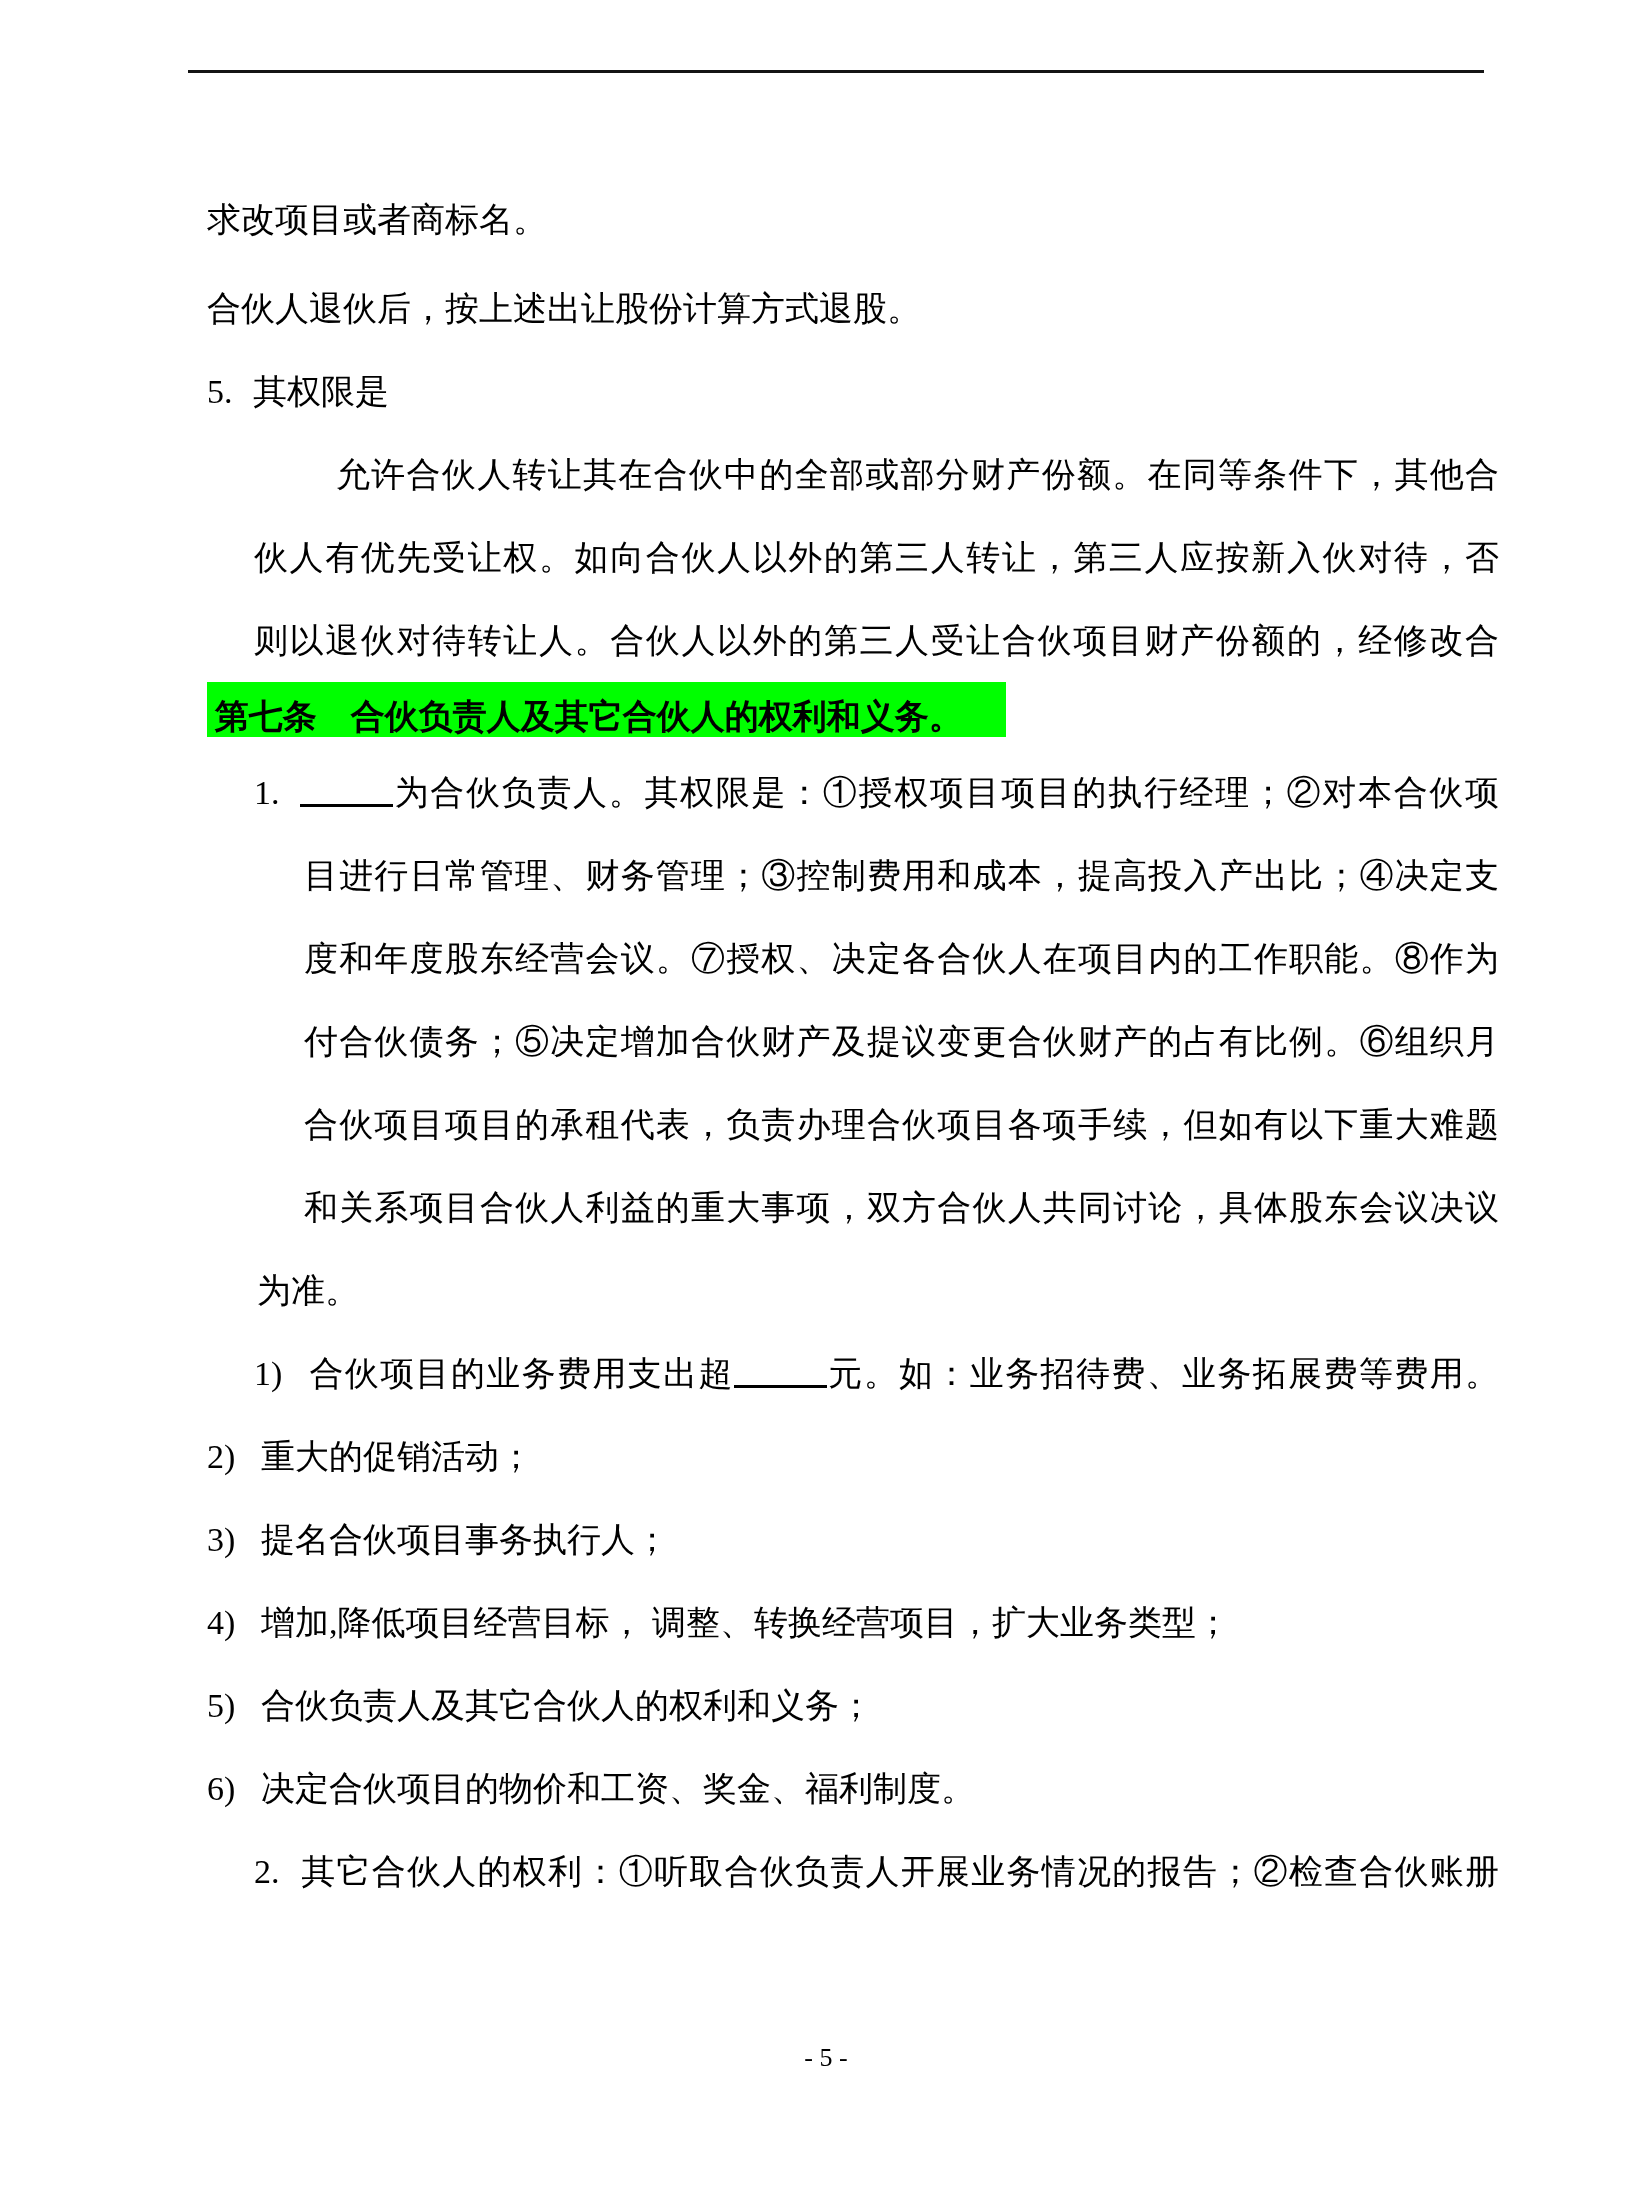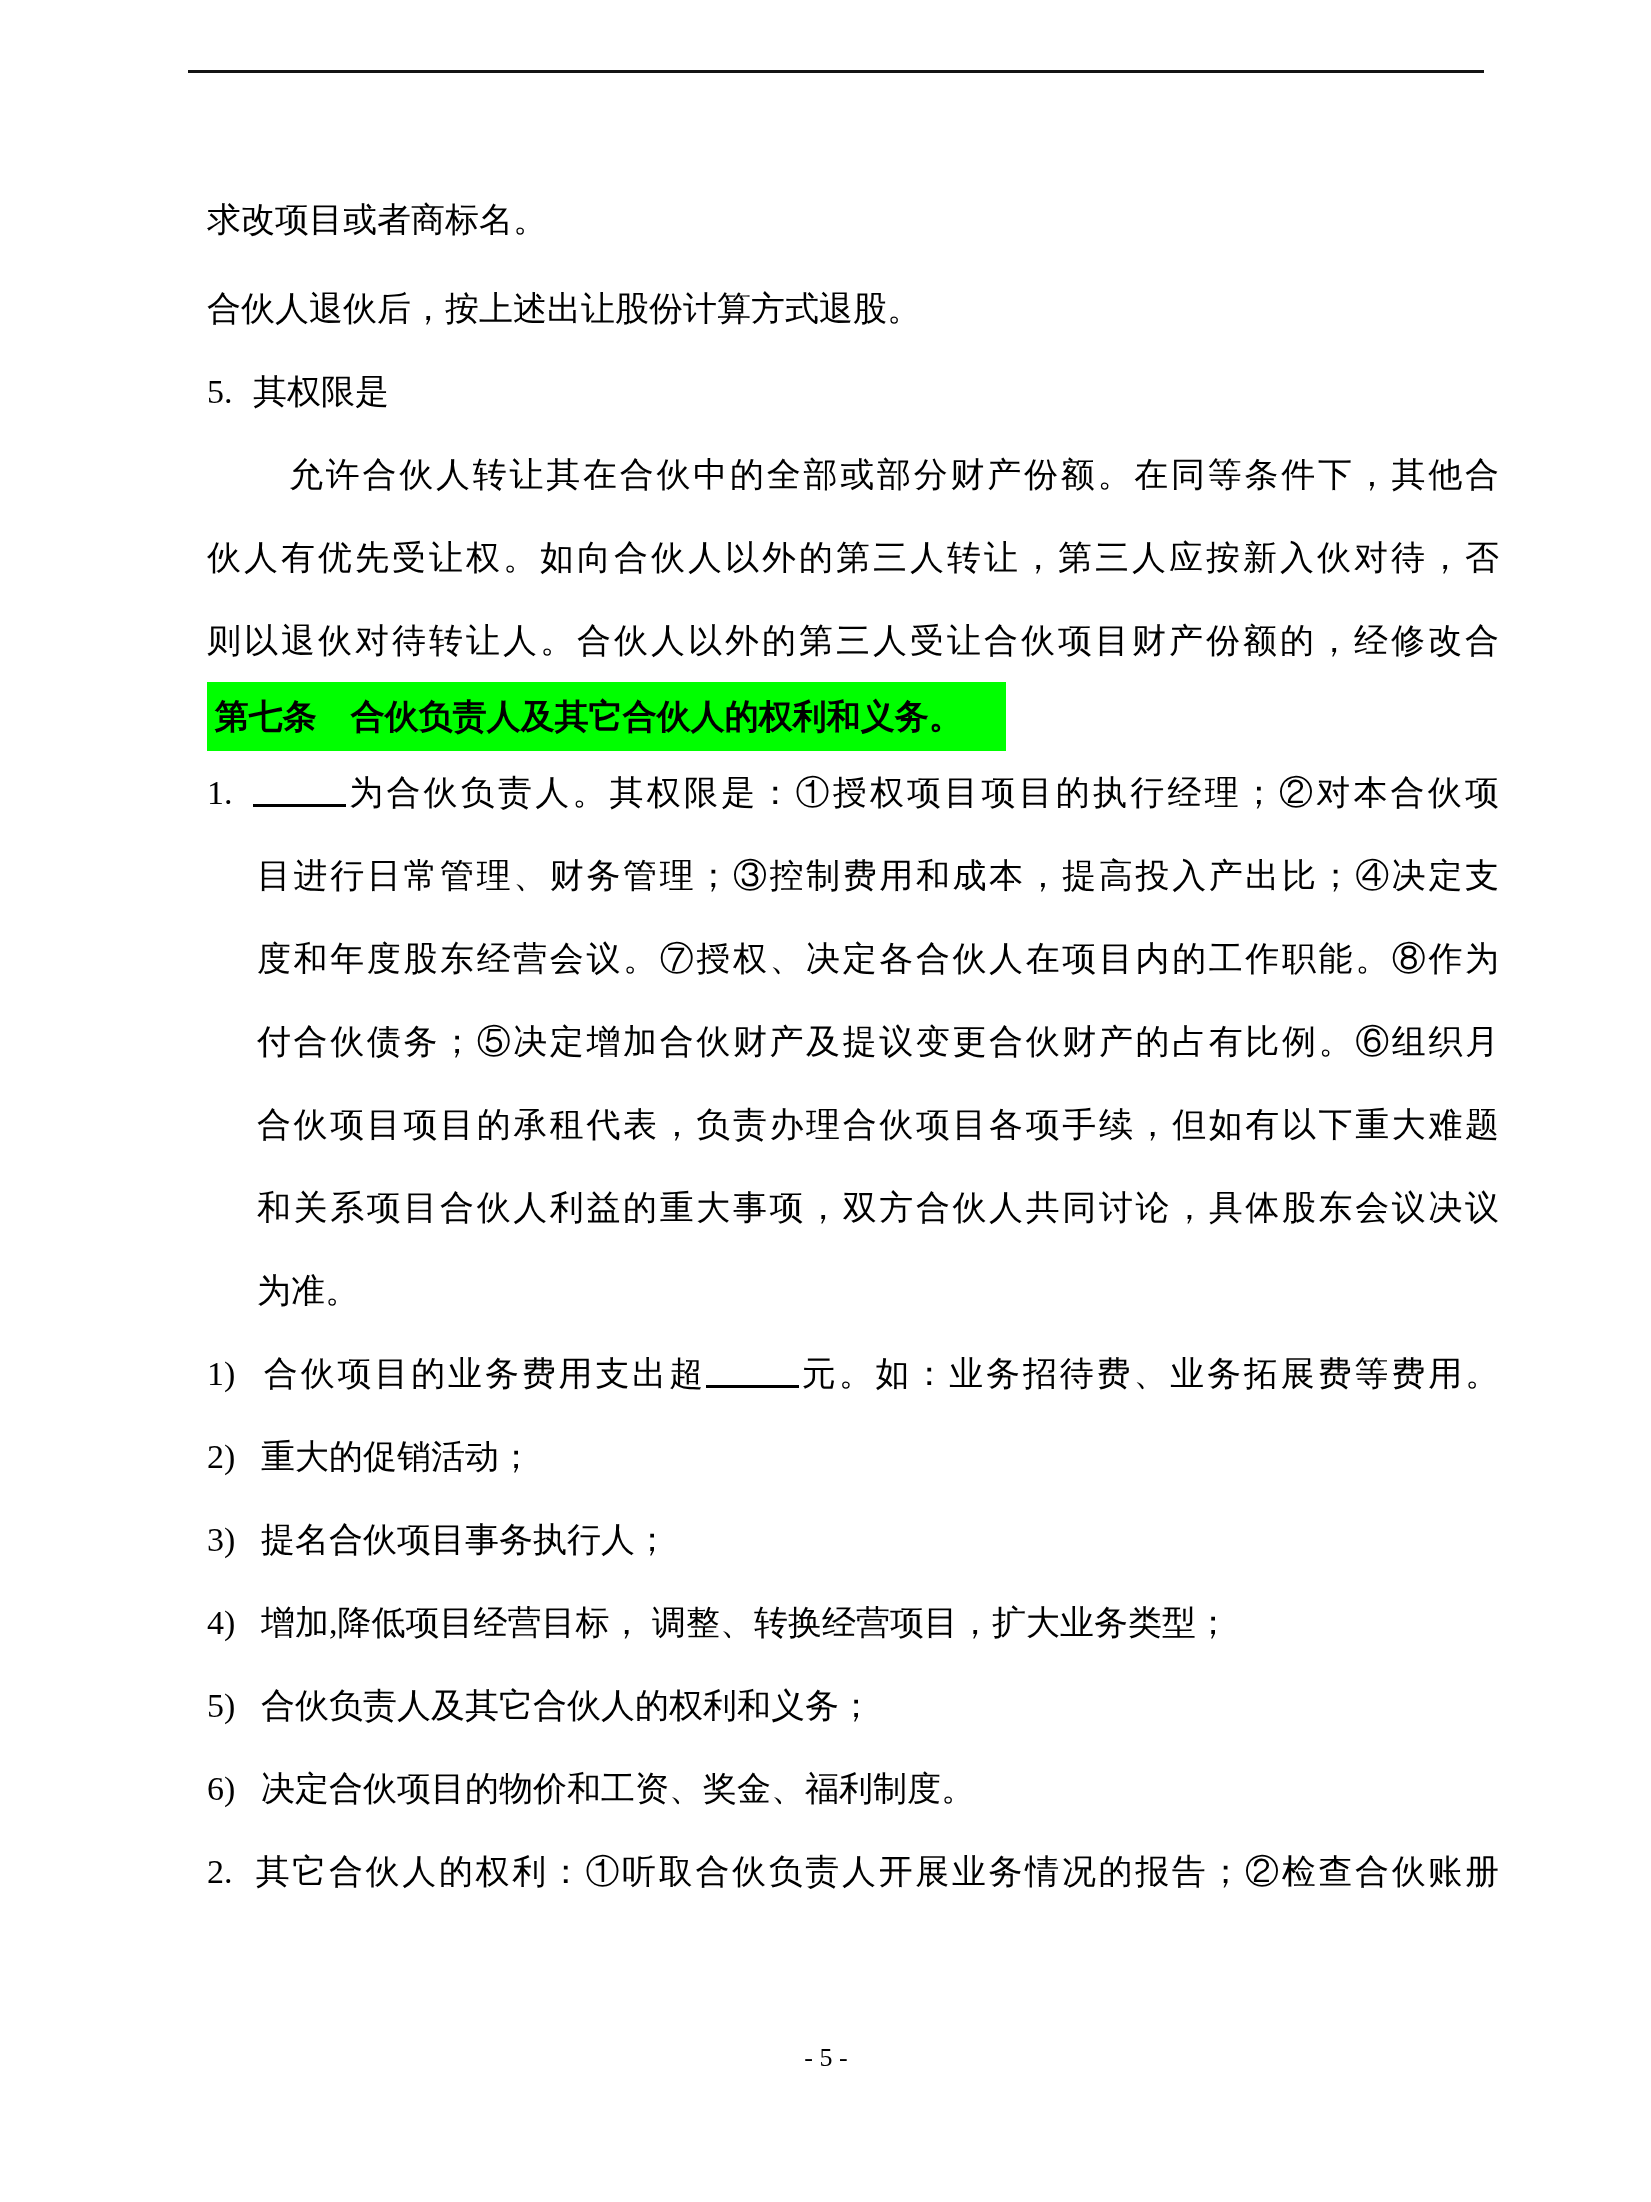--- a/index.html
+++ b/index.html
@@ -23,35 +23,36 @@
     width:1292px;
     font-size:34px;
     line-height:83px;
   }
   .line{height:83px;}
   .mb7{margin-bottom:6px;}
   .just{
     text-align:justify;
     text-align-last:justify;
     text-justify:inter-character;
+    margin-left:47px;
   }
   .first-indent{padding-left:82px;}
   .cont{padding-left:50px;}
   .num{display:inline-block;width:54px;}
   .num.dot{width:46px;}
   .blank{
     display:inline-block;
     width:93px;height:5.2px;
     border-bottom:3.4px solid #000;
     vertical-align:-3.4px;
   }
   .heading-line{height:69px;line-height:69px;}
   .hl{
     display:inline-block;
-    height:69px;line-height:69px;
+    height:55px;line-height:69px;
     background:#00ff00;
     font-weight:bold;
     padding:0 43px 0 7.7px;
   }
   .footer{
     position:absolute;
     left:0;top:2041px;
     width:1652px;
     text-align:center;
     font-size:26px;

